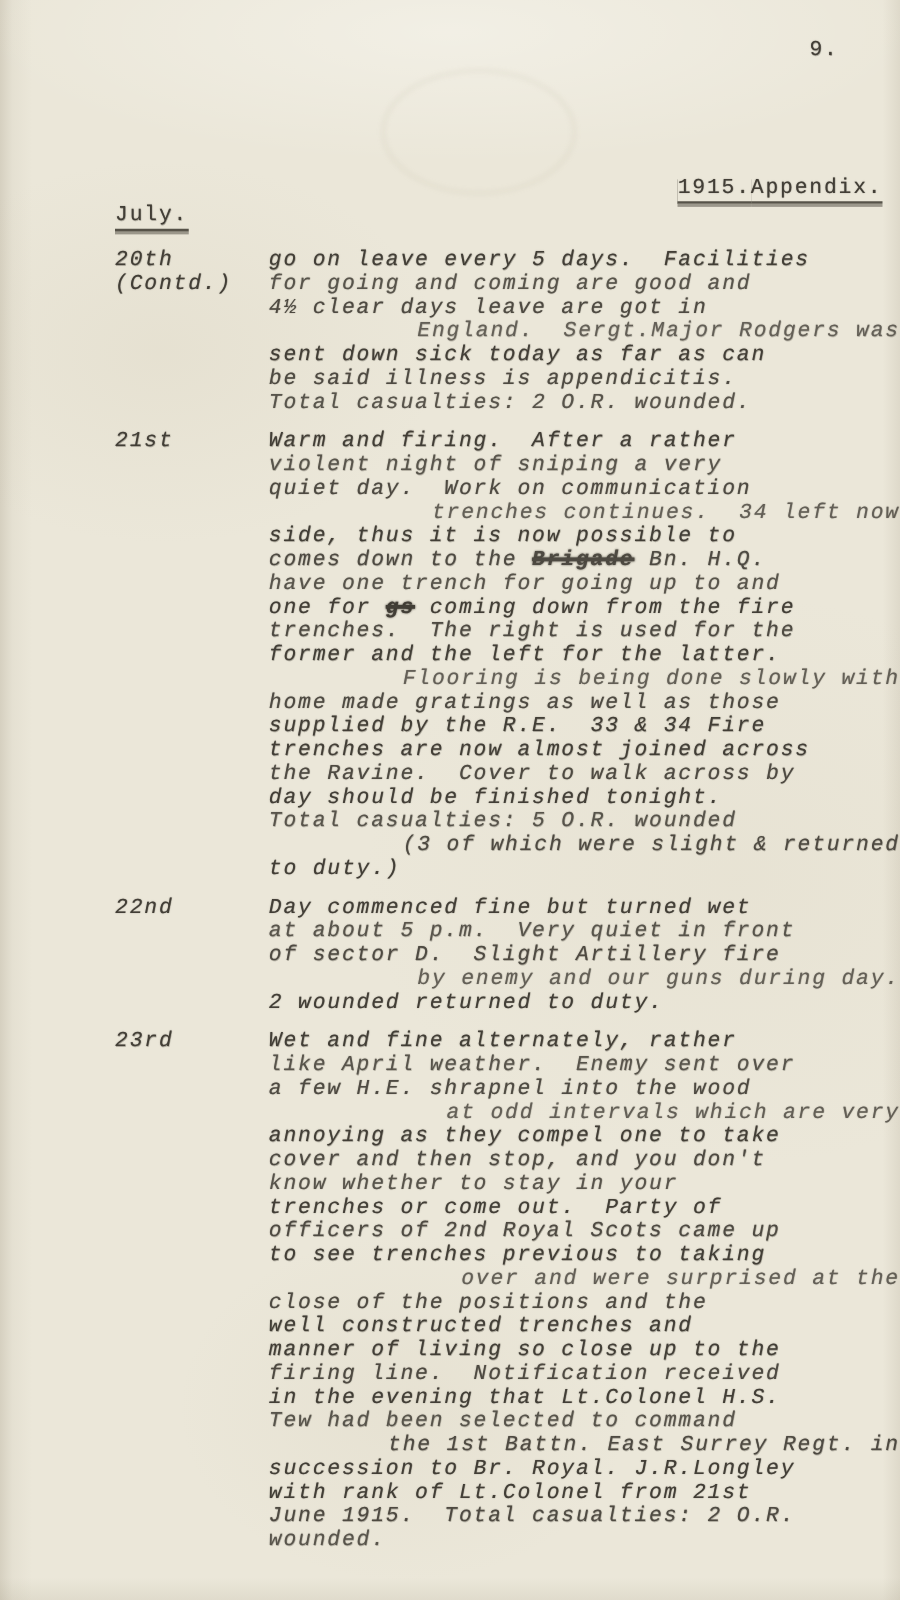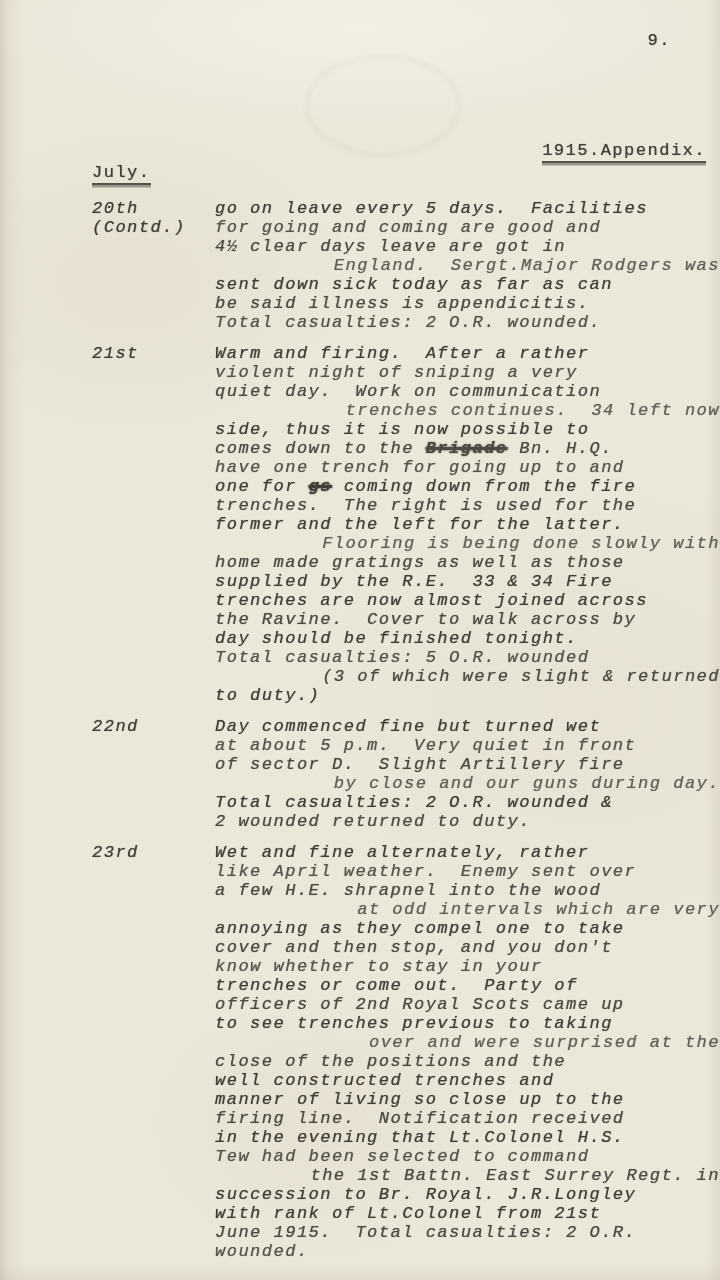--- a/index.html
+++ b/index.html
@@ -165,22 +165,21 @@
         </div>
       </div>
       <div class="entry">
         <div class="date-col">
           <div class="line">22nd</div>
         </div>
         <div class="text-col">
           <div class="line"><span>Day commenced fine but turned wet</span></div>
           <div class="line"><span>at about 5 p.m.  Very quiet in front</span></div>
           <div class="line"><span>of sector D.  Slight Artillery fire</span></div>
-          <div class="line"><span>by close and our guns during day.</span></div>
-          <div class="line"><span>Total casualties: 2 O.R. wounded &amp;</span></div>
+          <div class="line"><span>by enemy and our guns during day.</span></div>
           <div class="line"><span>2 wounded returned to duty.</span></div>
         </div>
       </div>
       <div class="entry">
         <div class="date-col">
           <div class="line">23rd</div>
         </div>
         <div class="text-col">
           <div class="line"><span>Wet and fine alternately, rather</span></div>
           <div class="line"><span>like April weather.  Enemy sent over</span></div>

